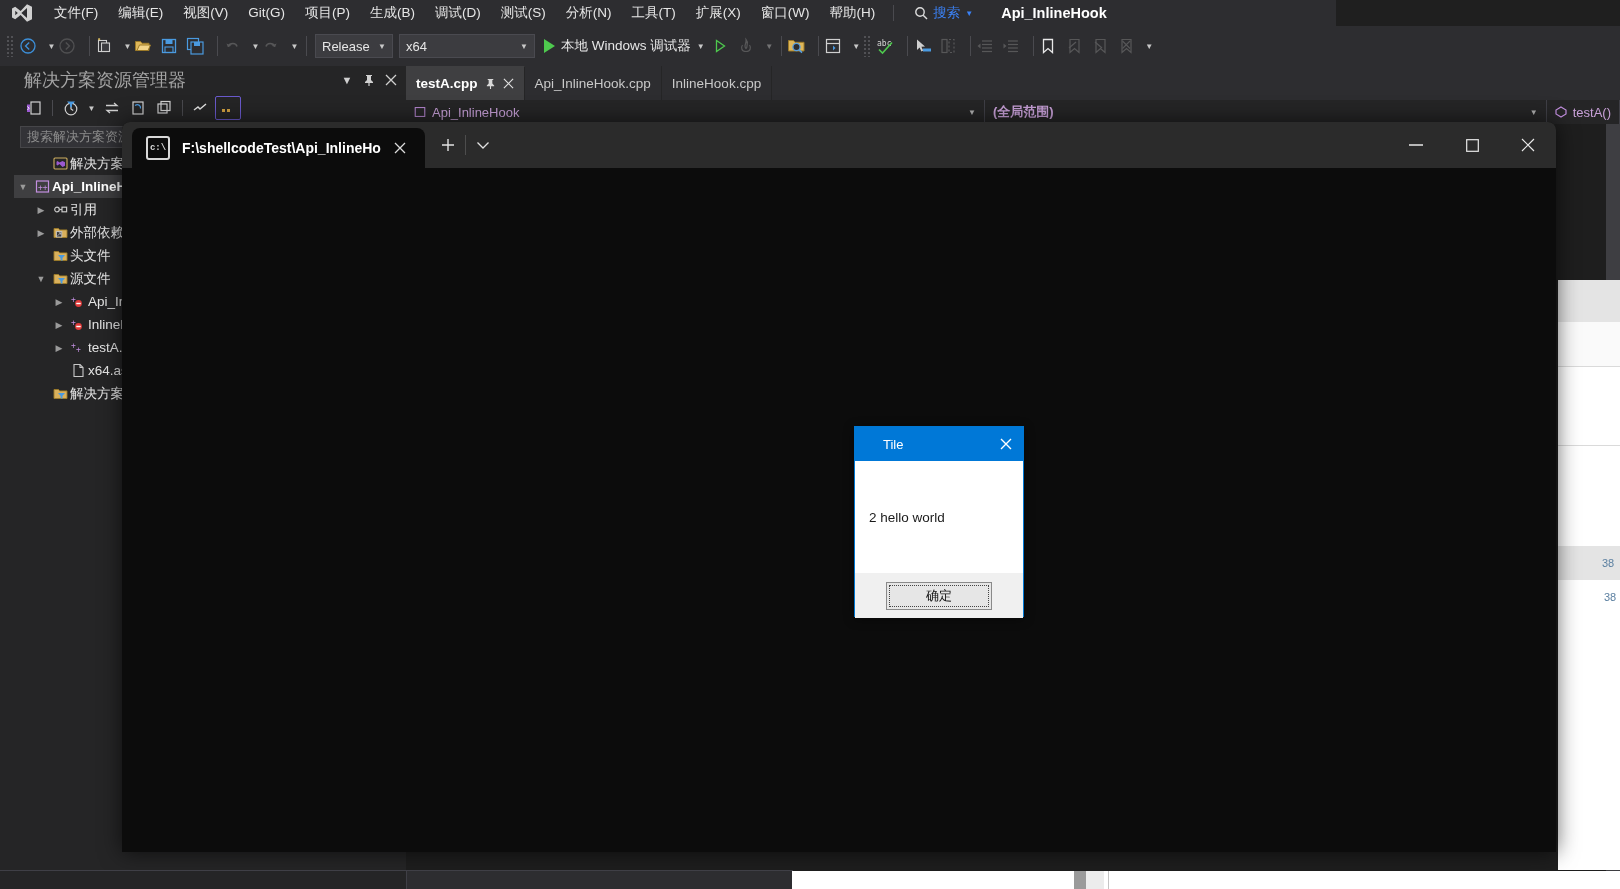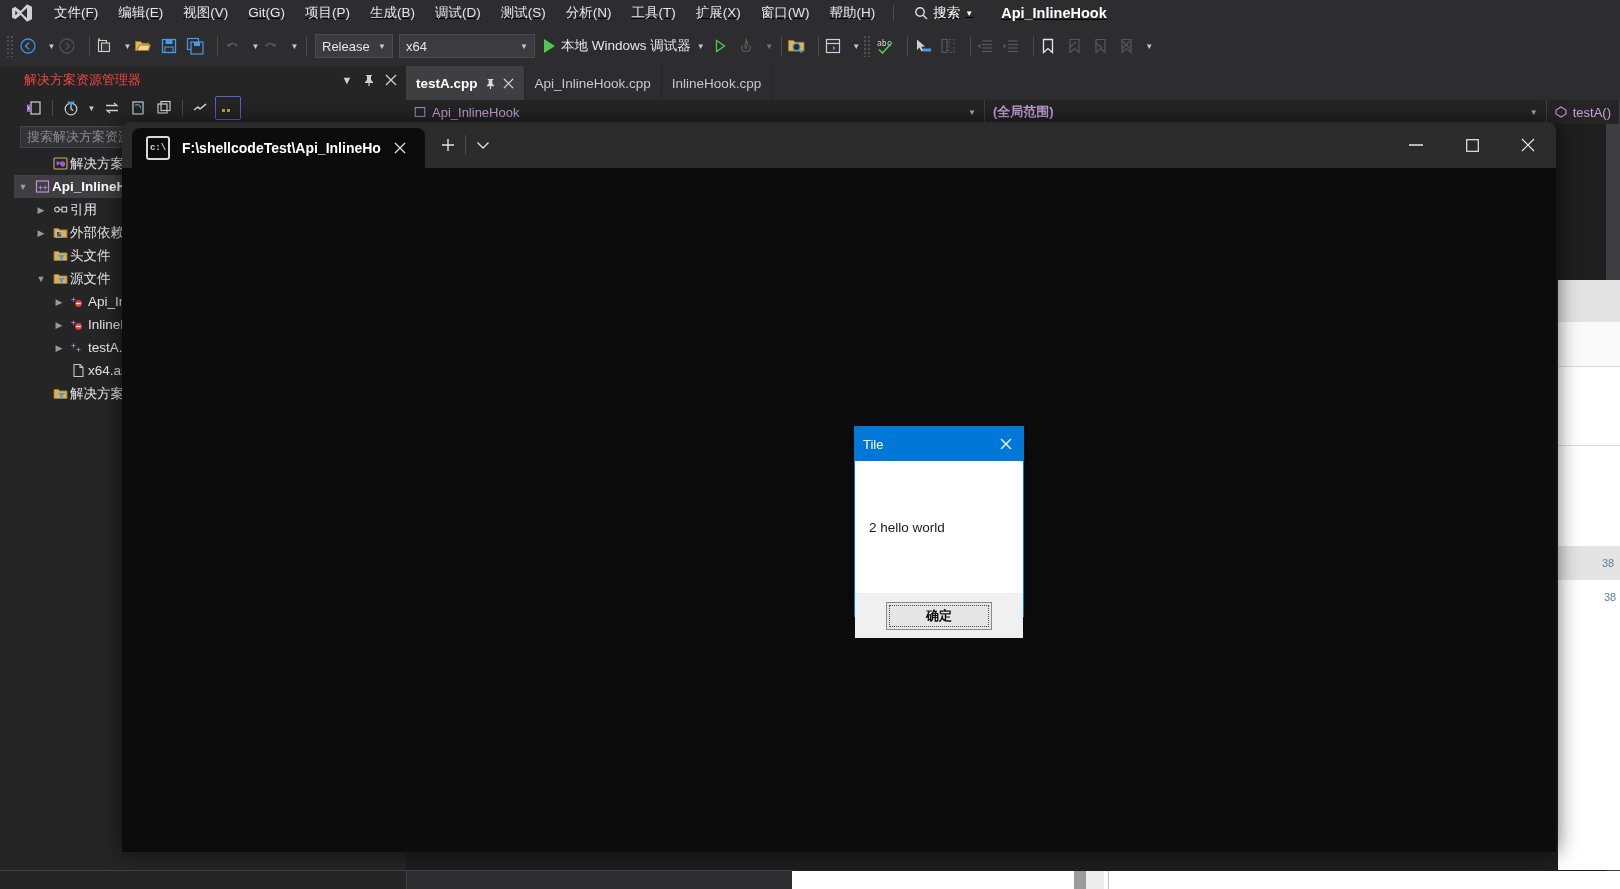--- a/index.html
+++ b/index.html
@@ -5,25 +5,25 @@
   html,body{margin:0;padding:0;}
   body{
     width:1620px;height:889px;overflow:hidden;
     background:#1f1f1f;
     font-family:"Liberation Sans","DejaVu Sans",sans-serif;
     -webkit-font-smoothing:antialiased;
   }
   .root{position:relative;width:1620px;height:889px;background:#1f1f1f;}
 
   
-  .menubar{position:absolute;left:0;top:0;width:1620px;height:26px;background:#2d2d30;display:flex;align-items:center;text-decoration:underline;}
+  .menubar{position:absolute;left:0;top:0;width:1336px;height:26px;background:#2d2d30;display:flex;align-items:center;}
   .vs-logo{width:44px;height:26px;display:flex;align-items:center;justify-content:center;}
   .menu-item{color:#e6e6e6;font-size:13.5px;padding:0 10px;height:26px;line-height:26px;white-space:nowrap;cursor:default;}
   .menu-sep{width:1px;height:16px;background:#4a4a4f;margin:0 8px;}
-  .search-wrap{display:flex;align-items:center;gap:5px;color:#ffffff;font-size:13.5px;padding:0 6px;margin-left:6px;}
+  .search-wrap{display:flex;align-items:center;gap:5px;color:#3b82f6;font-size:13.5px;padding:0 6px;margin-left:6px;}
   .title-right{color:#ffffff;font-size:14.5px;font-weight:bold;margin-left:22px;white-space:nowrap;}
 
   
   .toolbar{position:absolute;left:0;top:26px;width:1620px;height:40px;background:#2d2d30;display:flex;align-items:center;padding-left:6px;box-sizing:border-box;}
   .tb-grip{width:9px;height:22px;background-image:radial-gradient(#5a5a5e 1px,transparent 1px);background-size:4px 4px;margin-right:4px;opacity:.8;}
   .tb-btn{width:26px;height:26px;display:flex;align-items:center;border-radius:2px;}
   .tb-caret{width:13px;height:26px;display:flex;align-items:center;justify-content:center;color:#c8c8c8;font-size:8px;}
   .tb-sep{width:1px;height:20px;background:#4a4a4f;margin:0 5px;}
   .combo{height:24px;background:#3c3c40;border:1px solid #4a4a50;color:#e6e6e6;font-size:13px;display:flex;align-items:center;
          padding:0 6px;box-sizing:border-box;justify-content:space-between;margin:0 3px;}
@@ -34,21 +34,21 @@
   .run-btn{display:flex;align-items:center;gap:6px;color:#e6e6e6;font-size:13.5px;padding:0 6px;height:26px;white-space:nowrap;}
   .tri-green{width:0;height:0;border-left:11px solid #4ec94e;border-top:7px solid transparent;border-bottom:7px solid transparent;}
   .tb-icon-dim{opacity:.45;}
 
   
   .leftstrip{position:absolute;left:0;top:66px;width:14px;height:805px;background:#252526;border-right:1px solid #3f3f46;}
 
   
   .sol{position:absolute;left:14px;top:66px;width:392px;height:805px;background:#252526;}
   .sol-head{height:28px;display:flex;align-items:center;padding:0 4px 0 10px;box-sizing:border-box;}
-  .sol-title{color:#ef4444;font-size:13px;flex:1;white-space:nowrap;}
+  .sol-title{color:#a3a3a3;font-size:18px;flex:1;white-space:nowrap;}
   .sol-hbtn{width:22px;height:22px;display:flex;align-items:center;justify-content:center;color:#d0d0d0;font-size:11px;}
   .sol-tools{height:28px;display:flex;align-items:center;padding-left:8px;gap:2px;}
   .st-btn{width:24px;height:22px;display:flex;align-items:center;justify-content:center;border-radius:2px;}
   .st-sep{width:1px;height:16px;background:#4a4a4f;margin:0 4px;}
   .sol-search{margin:4px 6px 2px 6px;height:22px;background:#333337;border:1px solid #464649;display:flex;align-items:center;padding:0 6px;box-sizing:border-box;}
   .sol-search span{color:#8c8c8c;font-size:13px;white-space:nowrap;overflow:hidden;}
   .tree{margin-top:4px;font-size:13.5px;color:#e4e4e4;}
   .trow{height:23px;display:flex;align-items:center;white-space:nowrap;}
   .trow.sel{background:#3f3f41;}
   .tarrow{width:18px;text-align:center;color:#9a9a9a;font-size:9px;flex:none;}
@@ -86,25 +86,25 @@
   .con-divider{width:1px;height:20px;background:#4d4d4d;align-self:center;}
   .con-dd{width:34px;display:flex;align-items:center;justify-content:center;color:#e0e0e0;font-size:13px;}
   .con-spacer{flex:1;}
   .con-wbtn{width:56px;display:flex;align-items:center;justify-content:center;color:#e8e8e8;font-size:14px;}
   .con-body{position:absolute;left:0;top:46px;right:0;bottom:0;background:#0c0c0c;}
 
   
   .msgbox{position:absolute;left:854px;top:426px;width:168px;height:189px;background:#f0f0f0;
           border:1px solid #0078d4;box-shadow:0 2px 10px rgba(0,0,0,.45);}
   .mb-title{height:34px;background:#0078d7;display:flex;align-items:center;}
-  .mb-title-txt{color:#ffffff;font-size:13px;padding-left:8px;flex:1;}
+  .mb-title-txt{color:#ffffff;font-size:13px;padding-left:28px;flex:1;}
   .mb-close{width:34px;height:34px;display:flex;align-items:center;justify-content:center;color:#ffffff;font-size:14px;}
-  .mb-body{height:132px;background:#ffffff;display:flex;align-items:center;padding:15px 14px;box-sizing:border-box;}
+  .mb-body{height:112px;background:#ffffff;display:flex;align-items:center;padding:15px 14px;box-sizing:border-box;}
   .mb-text{color:#1a1a1a;font-size:13.5px;}
-  .mb-foot{height:45px;background:#f0f0f0;display:flex;align-items:center;justify-content:center;font-weight:bold;}
+  .mb-foot{height:45px;background:#f0f0f0;display:flex;align-items:center;justify-content:center;}
   .mb-ok{width:104px;height:26px;background:#e6e6e6;border:1px solid #8a8a8a;
          display:flex;align-items:center;justify-content:center;color:#101010;font-size:13px;position:relative;}
   .mb-ok::after{content:"";position:absolute;left:2px;top:2px;right:2px;bottom:2px;border:1px dotted #444;}
 
   
   .bottom-left{position:absolute;left:0;bottom:0;width:406px;height:18px;background:#252526;border-top:1px solid #3f3f46;}
   .bottom-mid{position:absolute;left:406px;bottom:0;width:386px;height:18px;background:#2d2d30;border-top:1px solid #3f3f46;border-left:1px solid #3f3f46;}
   .bottom-white{position:absolute;left:792px;bottom:0;right:0;height:18px;background:#ffffff;}
   .bw-thumb{position:absolute;left:282px;top:0;width:12px;height:18px;background:#9a9a9a;}
   .bw-thumb2{position:absolute;left:294px;top:0;width:18px;height:18px;background:#ececec;}

